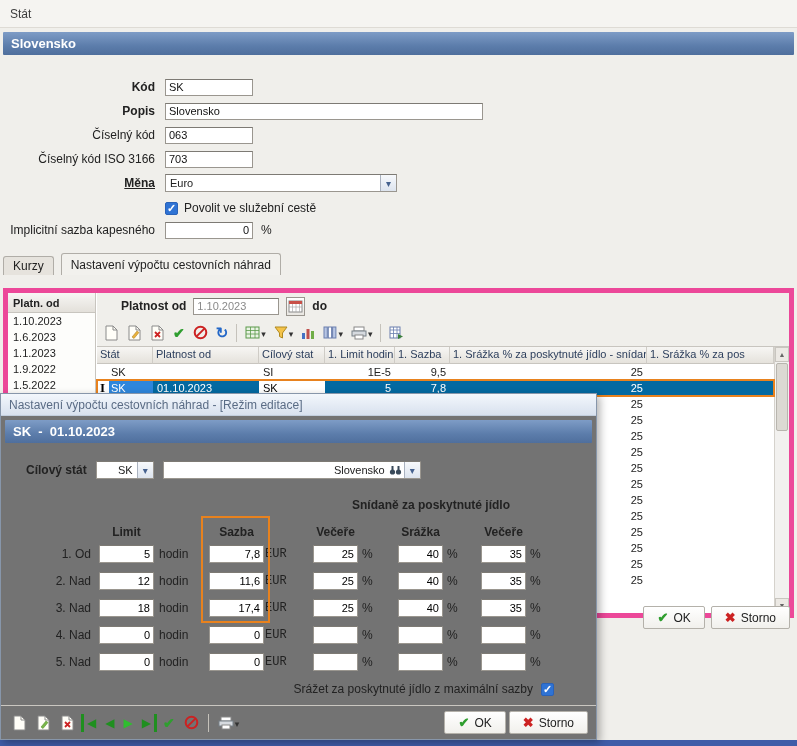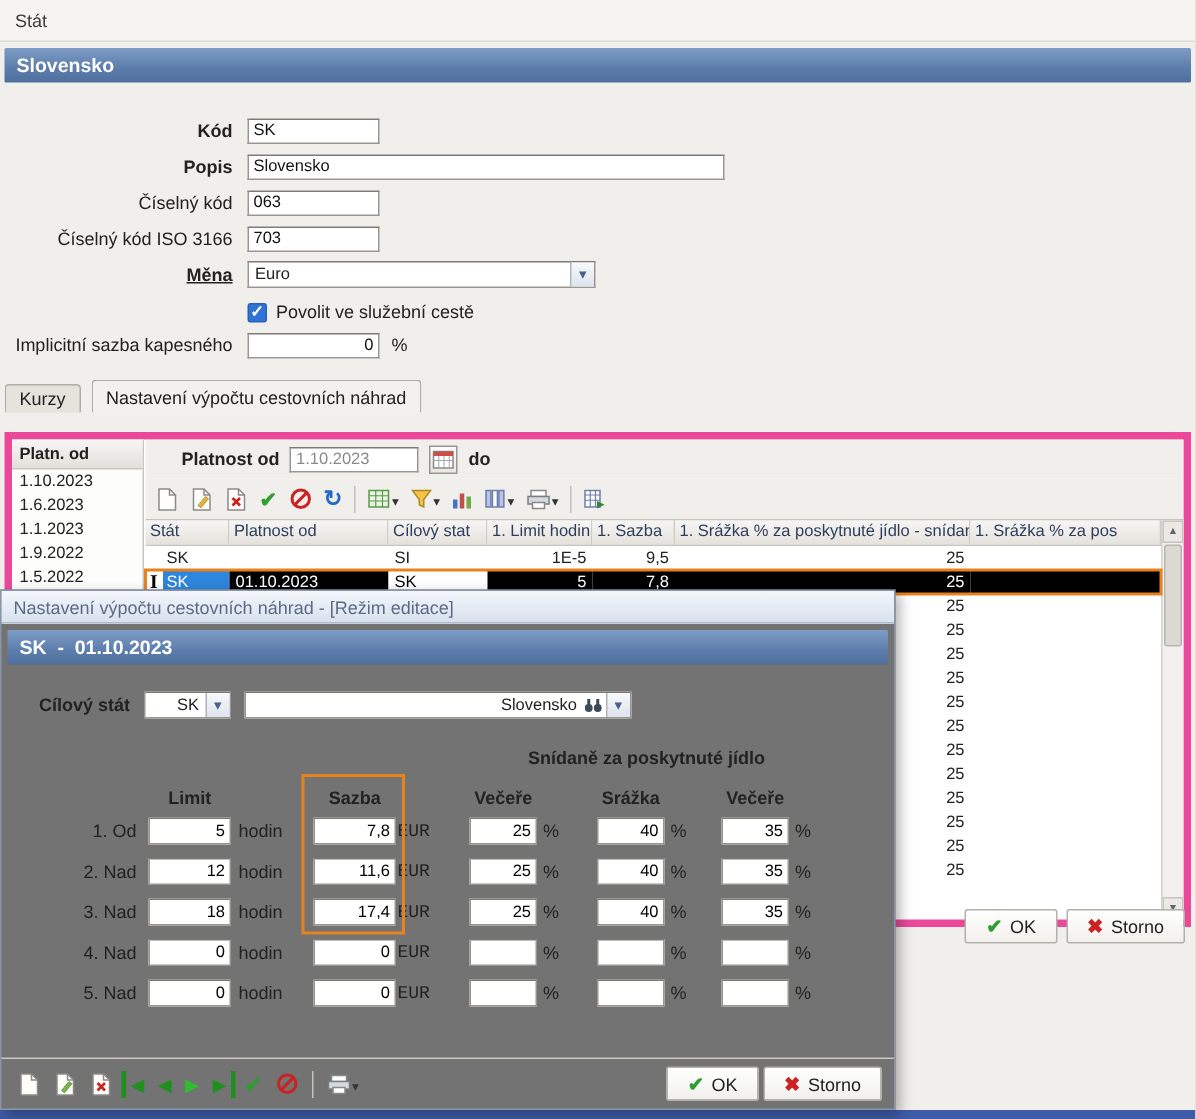--- a/index.html
+++ b/index.html
@@ -55,21 +55,21 @@
 
   
   .thead, .tr { display:grid; grid-template-columns:56px 106px 66px 70px 55px 197px auto; width:calc(100% - 15px); }
   .thead { height:17px; }
   .th { background:linear-gradient(#f7f6f4,#e5e2dc); border-right:1px solid #cfccc6; border-bottom:1px solid #c8c5bf; font-size:11px; color:#2c3e5c; padding:1px 3px; white-space:nowrap; overflow:hidden; }
   .tr { height:16px; position:relative; }
   .td { font-size:11px; line-height:16px; padding:0 4px; white-space:nowrap; overflow:hidden; }
   .td.c1 { padding-left:14px; }
   .td.num { text-align:right; }
   .tr.selected { outline:2px solid #e8821e; outline-offset:-1px; z-index:1; }
-  .tr.selected .td { background:#000000; color:#fff; }
+  .tr.selected .td { background:#0369a1; color:#fff; }
   .tr.selected .td.c1 { background:linear-gradient(90deg,#fff 0 12px,#2e86dc 12px); }
   .tr.selected .td.c3 { background:#fff; color:#000; }
   .caret { display:none; position:absolute; left:3px; top:0; font-family:"Liberation Serif",serif; font-weight:bold; color:#000; font-size:13px; line-height:16px; }
   .tr.selected .caret { display:block; }
 
   .vscroll { position:absolute; right:0; top:54px; bottom:0; width:15px; background:#f2f1ef; border-left:1px solid #d5d2cc; }
   .sbtn { height:15px; background:#ece9e4; border:1px solid #c8c5bf; display:flex; align-items:center; justify-content:center; }
   .sbtn.up::after { content:"\25B2"; font-size:7px; color:#666; }
   .sbtn.down { position:absolute; bottom:0; left:0; right:0; }
   .sbtn.down::after { content:"\25BC"; font-size:7px; color:#666; }
@@ -541,20 +541,24 @@
           <span class="dunit u-pct">%</span>
           <input class="din w45 ml-obed" style="">
           <span class="dunit u-pct">%</span>
           <input class="din w45 ml-vec" style="">
           <span class="dunit u-pct">%</span>
         </div>
         </div>
 
       <div class="orange-box"></div>
 
+      <div class="cb-row">
+        <label>Srážet za poskytnuté jídlo z maximální sazby</label>
+        <span class="checkbox checked"></span>
+      </div>
     </div>
 
     <div class="dlg-footer">
       <span class="tbi">
         <svg width="15" height="16" viewBox="0 0 15 16">
             <path d="M2 1h7l4 4v10H2z" fill="#fffef8" stroke="#8a8a8a"></path>
             <path d="M9 1v4h4" fill="none" stroke="#8a8a8a"></path>
           </svg>
       </span>
       <span class="tbi">

